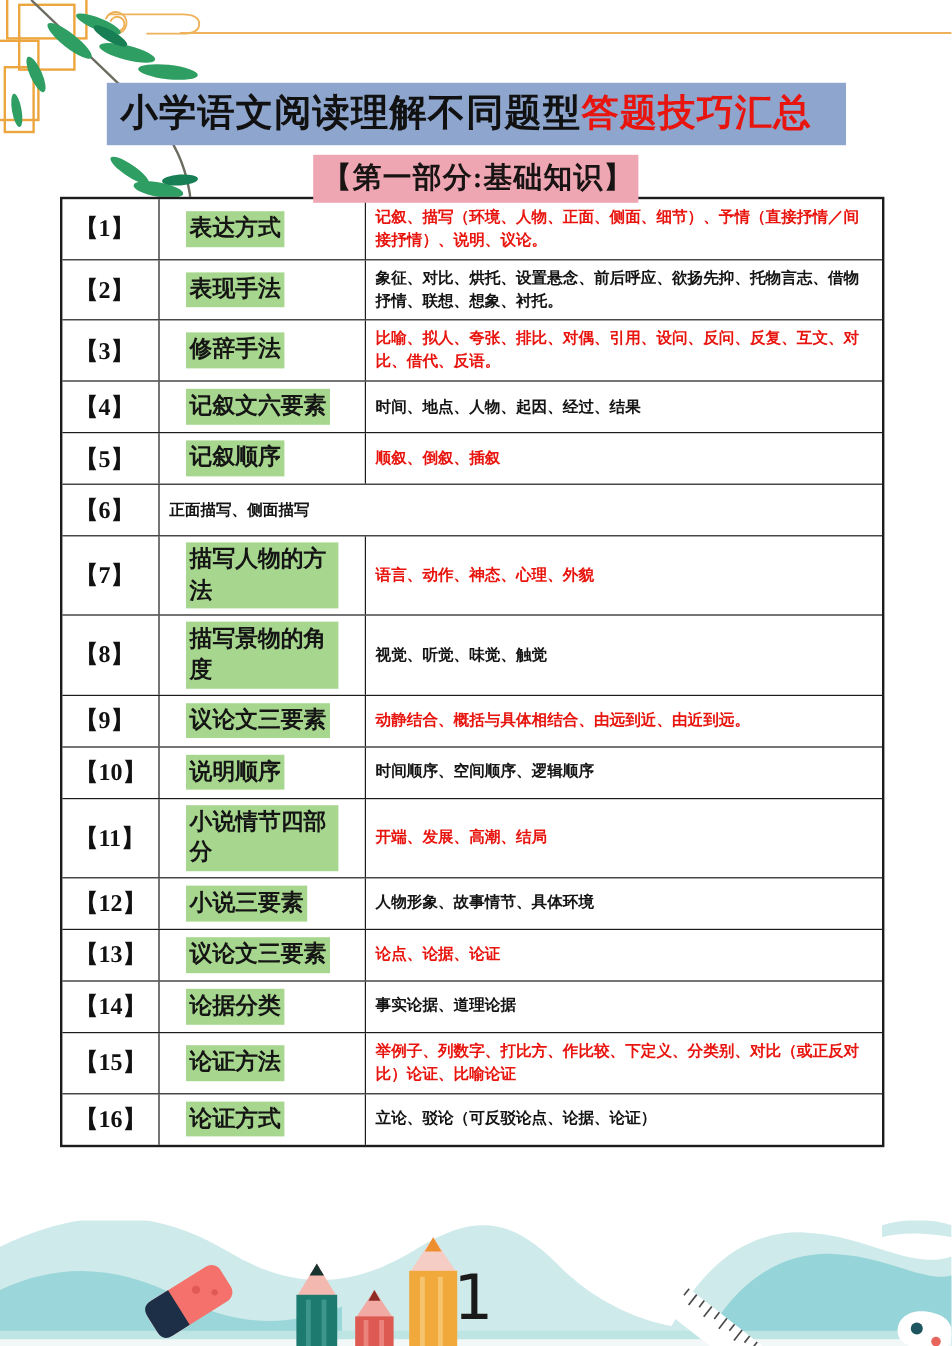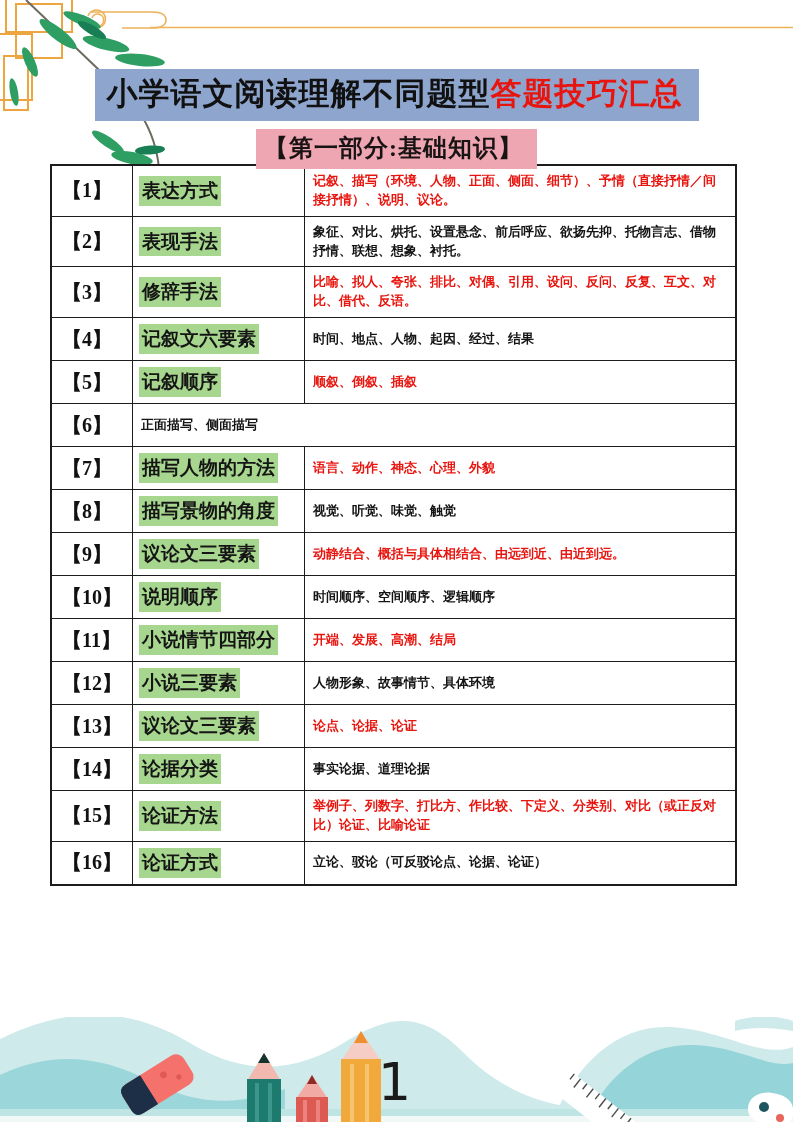--- a/index.html
+++ b/index.html
@@ -6,43 +6,43 @@
   body{
     width:793px;height:1122px;position:relative;overflow:hidden;background:#fff;
     font-family:"Liberation Serif","DejaVu Serif",serif;
   }
   .deco{position:absolute;pointer-events:none;}
   #top-deco{top:0;left:0;}
   #bottom-deco{bottom:0;left:0;}
 
   .title-wrap{position:absolute;top:69px;left:0;width:100%;text-align:center;z-index:3;}
   .title-hl{
-    display:inline-block;background:#8ea6ce;padding:4px 16px 6px 12px;
+    display:inline-block;background:#8ea6ce;padding:4px 28px 6px 12px;
     font-size:31px;font-weight:bold;letter-spacing:1px;color:#111;
   }
   .title-red{color:#e8150f;}
   .section-wrap{position:absolute;top:129px;left:0;width:100%;text-align:center;z-index:3;}
   .section-hl{
-    display:inline-block;background:#efa6b3;padding:3px 14px 5px 8px;
+    display:inline-block;background:#efa6b3;padding:3px 4px 5px 8px;
     font-size:24px;font-weight:bold;color:#191414;letter-spacing:1px;
   }
 
   .table{
     position:absolute;left:50px;top:164px;width:687px;z-index:2;background:#fff;
     border:2px solid #1c1c1c;box-sizing:border-box;
   }
   .trow{display:flex;min-height:42px;border-top:1.5px solid #1c1c1c;}
   .trow:first-child{border-top:none;}
   .cell{box-sizing:border-box;display:flex;align-items:center;}
   .cell.num{
     width:80px;flex:0 0 80px;padding:4px 2px 4px 10px;
     font-size:20px;font-weight:600;color:#111;
   }
   .cell.label{
-    width:172px;flex:0 0 172px;border-left:1.5px solid #1c1c1c;padding:5px 6px;
+    width:172px;flex:0 0 172px;border-left:1.5px solid #1c1c1c;padding:5px 22px;
     font-size:19px;font-weight:bold;color:#151515;
   }
   .cell.label .hl{background:#a7d78e;padding:2px 3px;line-height:1.35;}
   .cell.content{
     flex:1;border-left:1.5px solid #1c1c1c;padding:6px 8px;
     font-size:13px;font-weight:600;line-height:1.45;color:#141414;
   }
   .cell.content.red{color:#e8150f;}
 
   .page-num{

